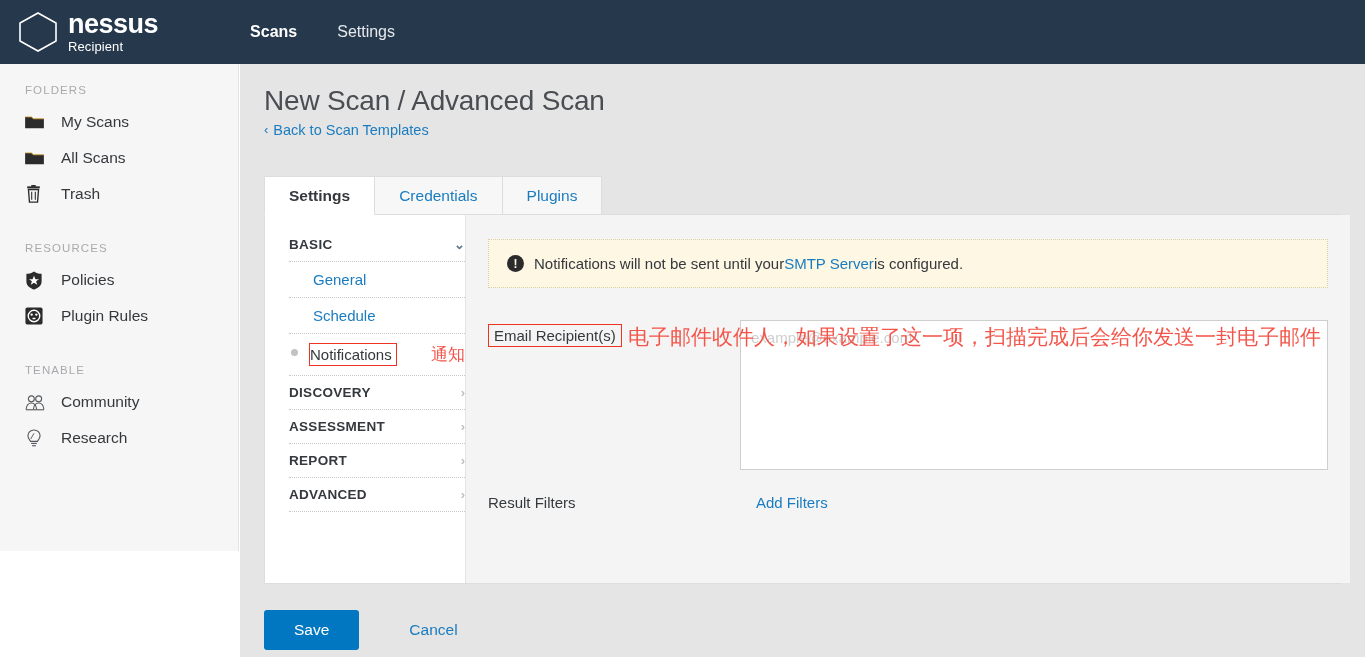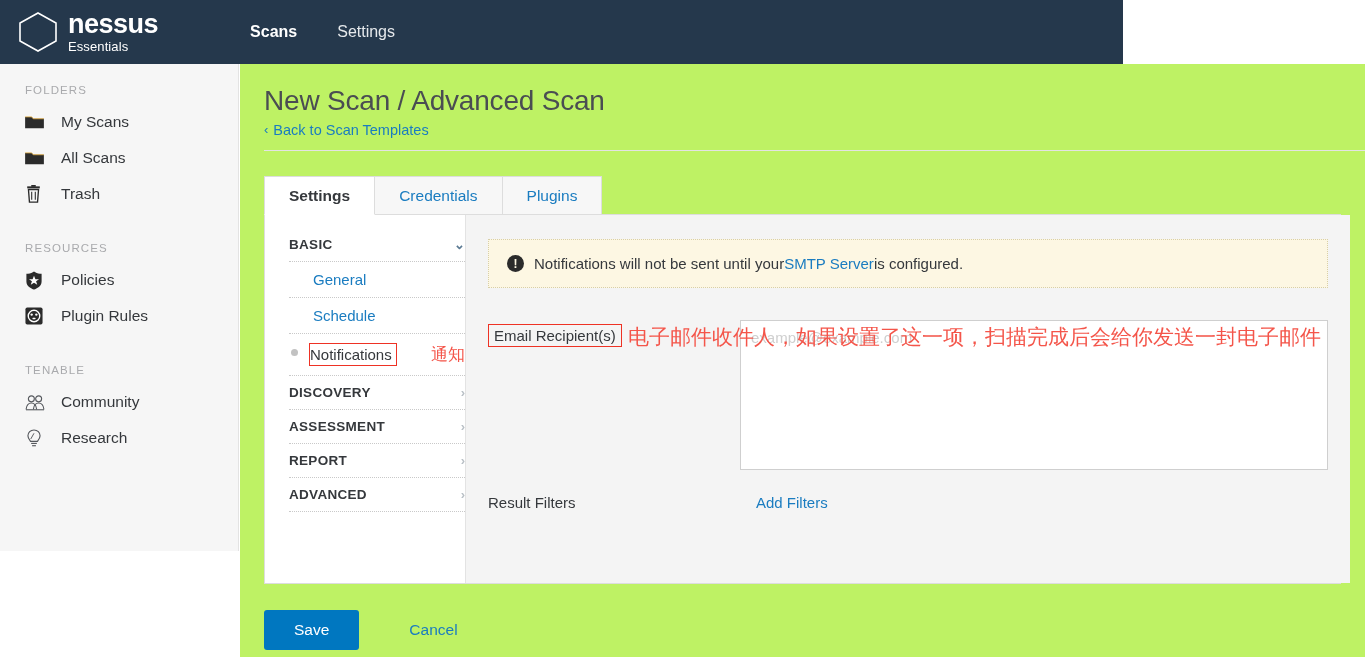--- a/index.html
+++ b/index.html
@@ -8,21 +8,21 @@
     width: 1365px; height: 657px;
     overflow: hidden;
     background: #ffffff;
     font-family: "Liberation Sans", sans-serif;
     color: #35383c;
   }
 
   
   .topbar {
     position: absolute; left: 0; top: 0;
-    width: 1123px; height: 64px;
+    width: 1365px; height: 64px;
     background: #25384c;
     display: flex; align-items: center;
   }
   .brand { display: flex; align-items: center; margin-left: 14px; }
   .brand-mark { width: 48px; height: 48px; flex: 0 0 48px; }
   .brand-text { margin-left: 6px; line-height: 1; }
   .brand-name {
     font-size: 27px; font-weight: bold; color: #ffffff;
     letter-spacing: -0.5px; display: block;
   }
@@ -59,21 +59,21 @@
     align-items: center; justify-content: flex-start;
   }
   .side-label {
     margin-left: 12px; font-size: 15.5px; color: #35383c;
   }
   .side-gap { height: 30px; }
 
   
   .main {
     position: absolute; left: 240px; top: 64px;
-    width: 1125px; height: 593px; background: #bef264;
+    width: 1125px; height: 593px; background: #e5e5e5;
   }
   .page-head { padding: 20px 0 0 24px; }
   .page-title {
     font-size: 28px; font-weight: normal; color: #4a4d52;
     margin: 0; line-height: 1.2; letter-spacing: -0.2px;
   }
   .back-link {
     display: inline-flex; align-items: center; margin-top: 4px;
     font-size: 14.5px; color: #1a7cc0; cursor: pointer;
   }
@@ -187,21 +187,21 @@
 
 <div class="topbar">
   <div class="brand">
     <span class="brand-mark">
       <svg viewBox="0 0 48 48" width="48" height="48">
         <polygon points="24,5 42,15 42,33 24,43 6,33 6,15" fill="none" stroke="#ffffff" stroke-width="1.6"></polygon>
       </svg>
     </span>
     <span class="brand-text">
       <span class="brand-name">nessus</span>
-      <span class="brand-sub">Essentials</span>
+      <span class="brand-sub">Recipient</span>
     </span>
   </div>
   <div class="nav-links">
     <a class="nav-link active">Scans</a>
     <a class="nav-link inactive">Settings</a>
   </div>
 </div>
 
 <div class="sidebar">
 

